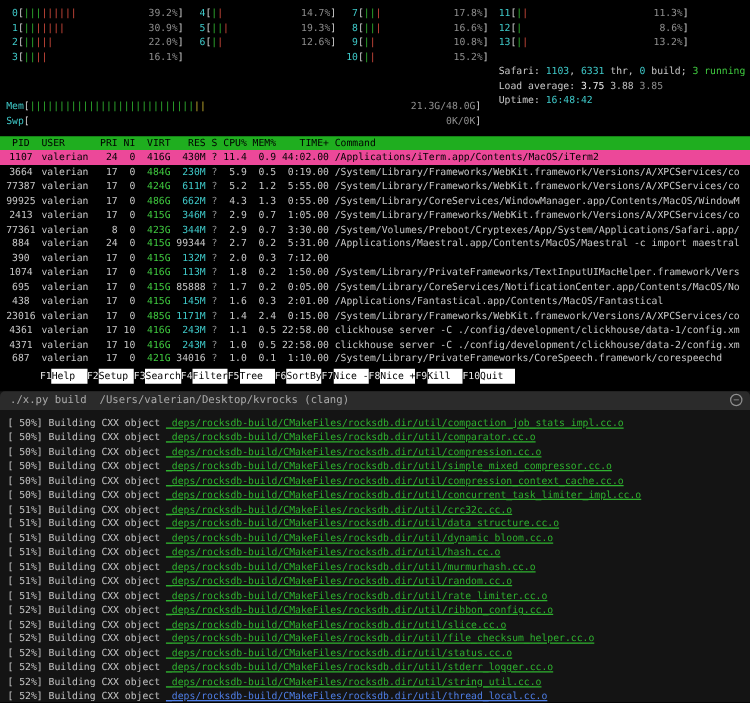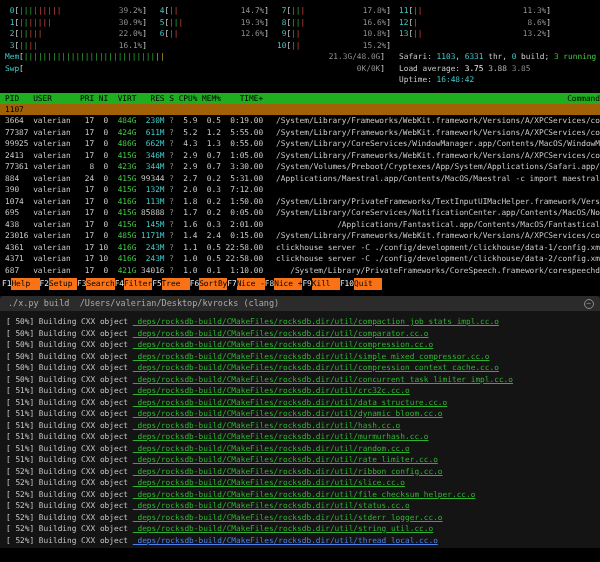--- a/index.html
+++ b/index.html
@@ -13,52 +13,52 @@
   .cpu-col-0{width:150px}.cpu-col-1{width:122px}.cpu-col-2{width:122px}.cpu-col-3{width:160px}
   .meter{display:flex;height:11.5px;line-height:11.5px;margin-right:8px;}
   .mlabel{color:#3fc9c9;}
   .mbr{color:#cfcfcf;}
   .minterior{flex:1;display:flex;justify-content:space-between;overflow:hidden;}
   .mbars{overflow:hidden;}
   .bar-g{color:#2fb22f}.bar-r{color:#d04a3c}.bar-y{color:#c4ae2e}
   .mval{color:#8f8f8f;}
 
   .mid{display:flex;padding-left:5px;}
-  .memory-meters{width:388px;}
+  .memory-meters{width:388px;margin-top:28px;}
   .info{padding-left:6px;}
   .info-line{height:11.5px;line-height:11.5px;}
   .t-txt{color:#c8c8c8}.t-cyan{color:#3fc9c9}.t-green{color:#3fc93f}
   .t-white{color:#ececec}.t-mid{color:#bdbdbd}.t-dim{color:#8f8f8f}
 
   
   .proc-header{display:flex;background:#1fae1f;color:#000;height:11px;line-height:11px;margin-top:7px;padding-left:5px;}
   .proc-header span{color:#000;}
   .proc-rows{}
   .proc-row{display:flex;height:11.5px;line-height:11.5px;padding-left:5px;overflow:hidden;}
-  .proc-row.selected{background:#a16207;flex-direction:column;}
+  .proc-row.selected{background:#ec4899;}
   .proc-row.selected span{color:#000 !important;}
-  .col-pid{width:5ch;text-align:left}
+  .col-pid{width:5ch;text-align:center}
   .col-user{width:10ch;padding-left:1ch;text-align:left}
   .col-pri{width:4ch;text-align:right}
   .col-ni{width:3ch;text-align:right}
   .col-virt{width:6ch;text-align:right}
   .col-res{width:6ch;text-align:right}
   .col-s{width:2ch;text-align:right}
   .col-cpu{width:5ch;text-align:right}
   .col-mem{width:5ch;text-align:right}
   .col-time{width:9ch;text-align:right}
-  .col-cmd{flex:1;padding-left:1ch;text-align:right;overflow:hidden;white-space:pre;}
+  .col-cmd{flex:1;padding-left:1ch;text-align:left;overflow:hidden;white-space:pre;}
   .cell{color:#c8c8c8;}
   .u-green{color:#3fc93f}.u-cyan{color:#3fc9c9}.u-dim{color:#8f8f8f}
 
   
-  .fkeys{display:flex;height:12px;line-height:12px;margin-top:2px;padding-left:2px;}
+  .fkeys{display:flex;height:12px;line-height:12px;margin-top:2px;padding-left:2px;margin-left:30px;}
   .fk{display:flex;}
   .fk-k{color:#ececec;}
-  .fk-l{background:#f97316;color:#000;width:6ch;}
+  .fk-l{background:#ffffff;color:#000;width:6ch;}
 
   
   .bottom-pane{margin-top:6px;background:#141414;height:252px;}
   .pane-bar{position:relative;height:15px;line-height:15px;background:#2b2b2b;color:#a9a9a9;
             font-size:8.5px;padding-left:8px;border-radius:4px 4px 0 0;}
   .pane-min{position:absolute;right:6px;top:2.5px;width:10px;height:10px;border:1px solid #8f8f8f;
             border-radius:50%;color:#8f8f8f;text-align:center;line-height:8px;font-size:8px;cursor:default;}
   .log{padding:5px 12px 0 6px;}
   .log-line{height:11.5px;line-height:11.5px;overflow:hidden;}
   .log-pre{color:#c4c4c4;}

